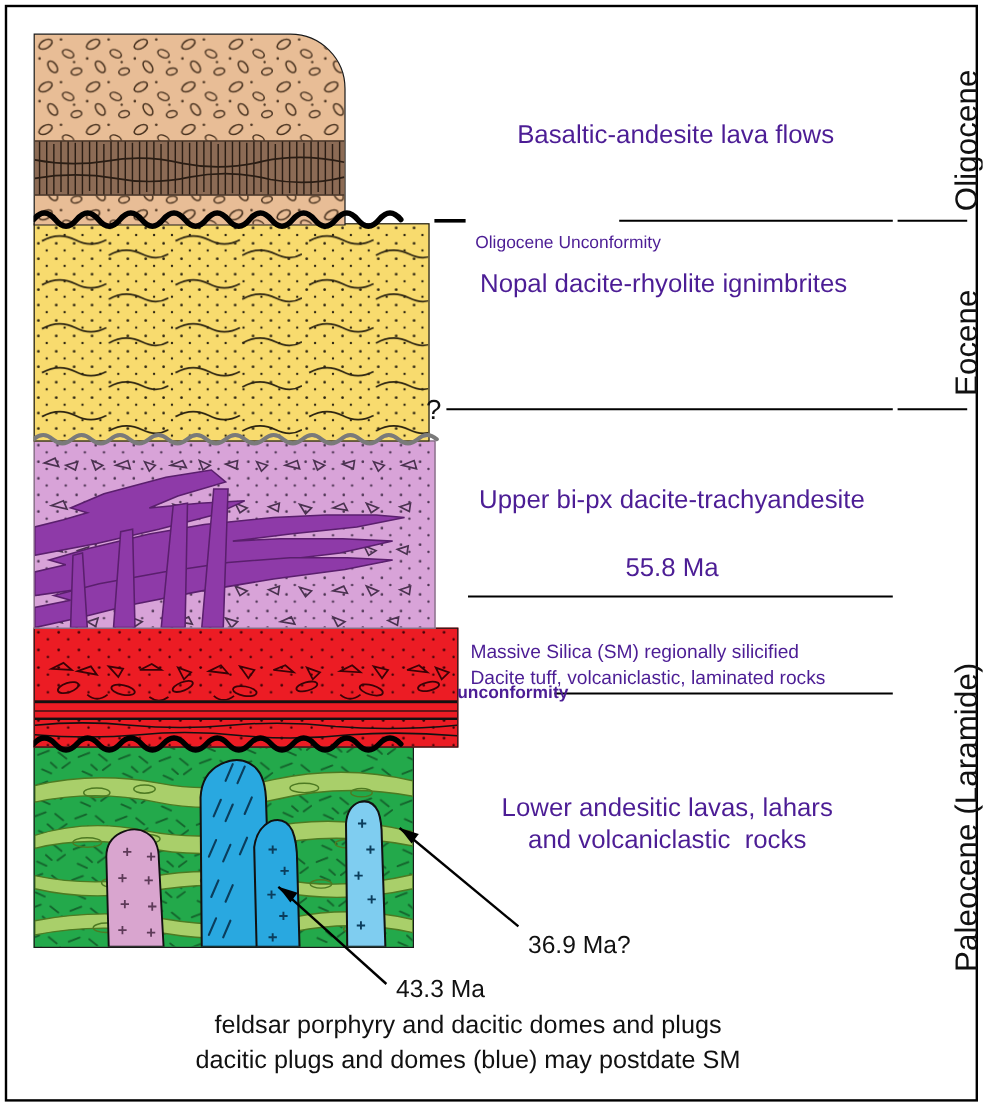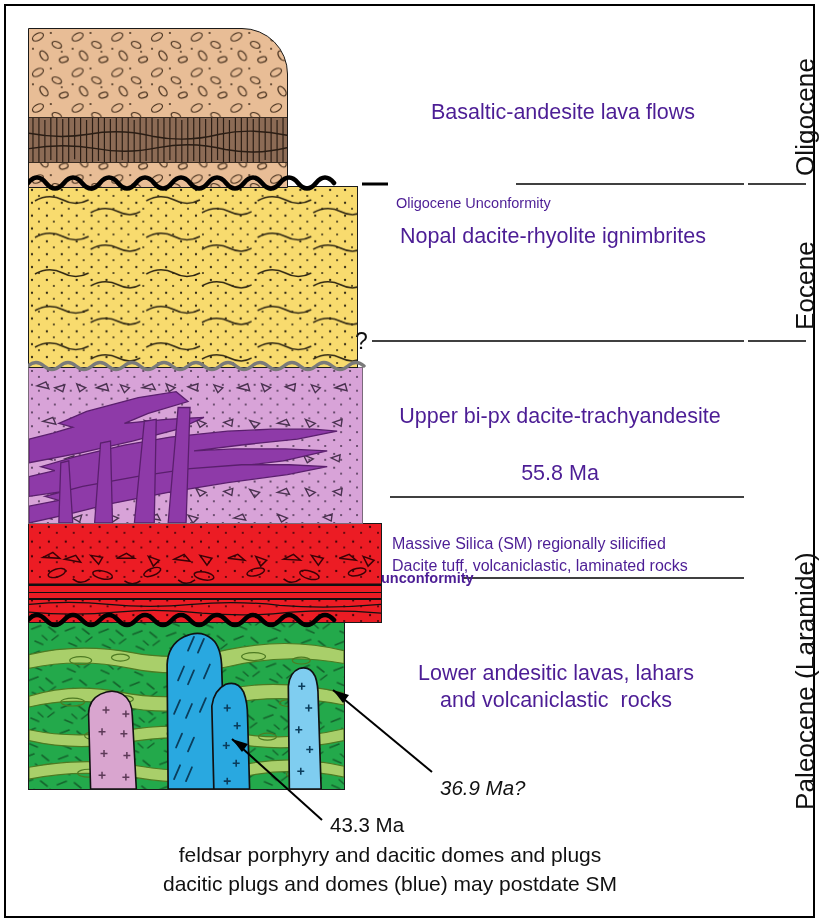--- a/index.html
+++ b/index.html
@@ -410,21 +410,21 @@
   <div class="lbl big ctr" style="left:380px; top:461px; width:360px;">55.8 Ma</div>
 
   <div class="lbl mid" style="left:392px; top:535px;">Massive Silica (SM) regionally silicified</div>
   <div class="lbl mid" style="left:392px; top:557px;">Dacite tuff, volcaniclastic, laminated rocks</div>
 
   <div class="lbl small" style="left:381px; top:570px;font-weight:bold;">unconformity</div>
 
   <div class="lbl big ctr" style="left:382px; top:661px; width:348px;">Lower andesitic lavas, lahars</div>
   <div class="lbl big ctr" style="left:382px; top:688px; width:348px;">and volcaniclastic  rocks</div>
 
-  <div class="anntext" style="left:440px; top:776px;font-style:italic;">36.9 Ma?</div>
+  <div class="anntext" style="left:440px; top:776px;">36.9 Ma?</div>
   <div class="anntext" style="left:330px; top:813px;">43.3 Ma</div>
 
   <div class="captiontext" style="left:60px; top:872px; width:660px;">dacitic plugs and domes (blue) may postdate SM</div>
   <div class="captiontext" style="left:60px; top:843px; width:660px;">feldsar porphyry and dacitic domes and plugs</div>
 
   <div class="era" style="left:790px; top:176px;">Oligocene</div>
   <div class="era" style="left:790px; top:330px;">Eocene</div>
   <div class="era" style="left:790px; top:810px;">Paleocene (Laramide)</div>
 
 </div>

